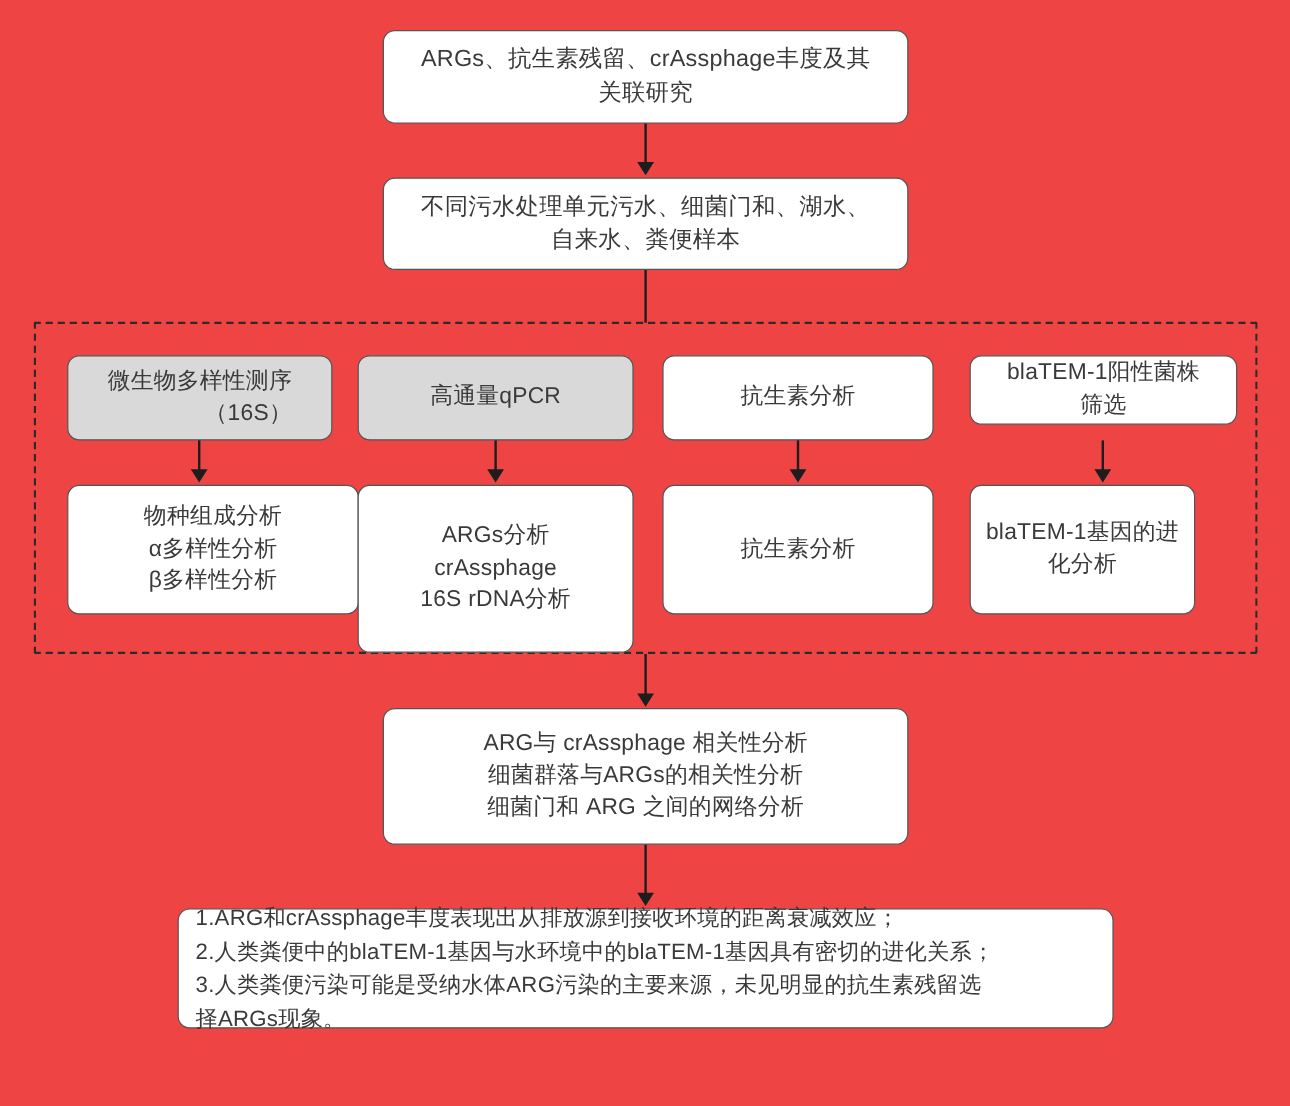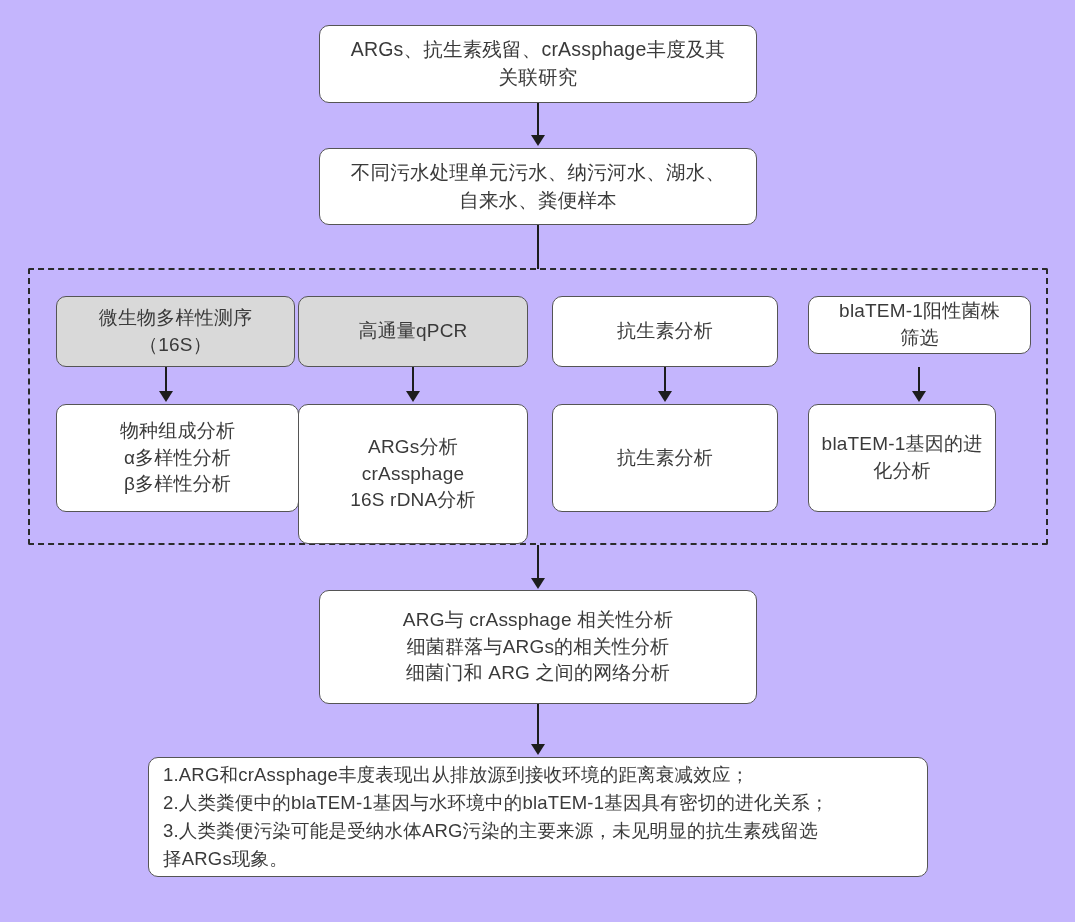--- a/index.html
+++ b/index.html
@@ -8,21 +8,21 @@
     background: #ffffff;
   }
   body {
     font-family: "Liberation Sans", "DejaVu Sans", sans-serif;
     color: #333333;
   }
   #canvas {
     position: relative;
     width: 1075px;
     height: 922px;
-    background: #c4b5fd;
+    background: #ef4444;
     overflow: hidden;
   }
   .node {
     position: absolute;
     box-sizing: border-box;
     border: 1.6px solid #555555;
     border-radius: 10px;
     background: #ffffff;
     display: flex;
     align-items: center;
@@ -70,28 +70,28 @@
 <body>
 
 <div id="canvas">
 
   <div class="node txt-top" style="left:319px; top:25px; width:438px; height:78px;">ARGs、抗生素残留、crAssphage丰度及其
 关联研究</div>
 
   <div class="conn" style="left:537px; top:103px; height:34px;"></div>
   <div class="arrowhead" style="left:531px; top:135px;"></div>
 
-  <div class="node txt-top" style="left:319px; top:148px; width:438px; height:77px;">不同污水处理单元污水、纳污河水、湖水、
+  <div class="node txt-top" style="left:319px; top:148px; width:438px; height:77px;">不同污水处理单元污水、细菌门和、湖水、
 自来水、粪便样本</div>
 
   <div class="conn" style="left:537px; top:225px; height:44px;"></div>
 
   <div class="dashed-group" style="left:28px; top:268px; width:1020px; height:277px;"></div>
 
-  <div class="node shaded" style="left:56px; top:296px; width:239px; height:71px;">微生物多样性测序
+  <div class="node shaded" style="left:56px; top:296px; width:221px; height:71px;text-align:right;">微生物多样性测序
 （16S）</div>
   <div class="conn" style="left:165px; top:367px; height:26px;"></div>
   <div class="arrowhead" style="left:159px; top:391px;"></div>
   <div class="node" style="left:56px; top:404px; width:243px; height:108px;">物种组成分析
 α多样性分析
 β多样性分析</div>
 
   <div class="node shaded" style="left:298px; top:296px; width:230px; height:71px;">高通量qPCR</div>
   <div class="conn" style="left:412px; top:367px; height:26px;"></div>
   <div class="arrowhead" style="left:406px; top:391px;"></div>
@@ -114,18 +114,18 @@
   <div class="conn" style="left:537px; top:545px; height:36px;"></div>
   <div class="arrowhead" style="left:531px; top:578px;"></div>
 
   <div class="node" style="left:319px; top:590px; width:438px; height:114px;">ARG与 crAssphage 相关性分析
 细菌群落与ARGs的相关性分析
 细菌门和 ARG 之间的网络分析</div>
 
   <div class="conn" style="left:537px; top:704px; height:42px;"></div>
   <div class="arrowhead" style="left:531px; top:744px;"></div>
 
-  <div class="node leftalign" style="left:148px; top:757px; width:780px; height:120px; font-size:18.5px;">1.ARG和crAssphage丰度表现出从排放源到接收环境的距离衰减效应；
+  <div class="node leftalign" style="left:148px; top:757px; width:780px; height:100px; font-size:18.5px;">1.ARG和crAssphage丰度表现出从排放源到接收环境的距离衰减效应；
 2.人类粪便中的blaTEM-1基因与水环境中的blaTEM-1基因具有密切的进化关系；
 3.人类粪便污染可能是受纳水体ARG污染的主要来源，未见明显的抗生素残留选
 择ARGs现象。</div>
 
 </div>
 
 </body></html>

